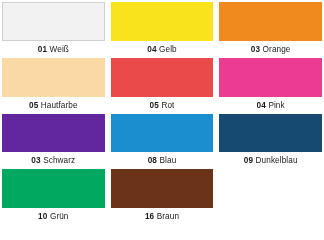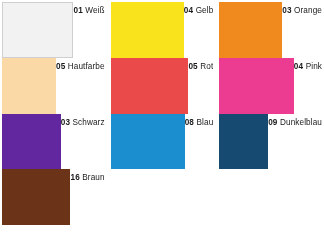--- a/index.html
+++ b/index.html
@@ -21,23 +21,24 @@
     box-sizing: border-box;
     display: grid;
     grid-template-columns: repeat(3, 1fr);
     grid-template-rows: repeat(4, 1fr);
     column-gap: 6px;
     row-gap: 0px;
     padding: 2px 2px 0 2px;
   }
   .swatch-cell {
     display: flex;
-    flex-direction: row;
+    flex-direction: column;
     min-width: 0;
     min-height: 0;
+    align-items: center;
   }
   .swatch-chip {
     flex: 1 1 auto;
     width: 100%;
     box-sizing: border-box;
     min-height: 0;
   }
   .swatch-chip.has-outline {
     border: 1px solid #cfcfcf;
   }
@@ -94,16 +95,20 @@
     </div>
     <div class="swatch-cell">
       <div class="swatch-chip" style="background-color: rgb(27, 142, 208);"></div>
       <div class="swatch-label"><span class="swatch-index">08</span><span class="swatch-name">Blau</span></div>
     </div>
     <div class="swatch-cell">
       <div class="swatch-chip" style="background-color: rgb(22, 74, 113);"></div>
       <div class="swatch-label"><span class="swatch-index">09</span><span class="swatch-name">Dunkelblau</span></div>
     </div>
     <div class="swatch-cell">
+      <div class="swatch-chip" style="background-color: rgb(0, 168, 96);"></div>
+      <div class="swatch-label"><span class="swatch-index">10</span><span class="swatch-name">Grün</span></div>
+    </div>
+    <div class="swatch-cell">
       <div class="swatch-chip" style="background-color: rgb(107, 52, 24);"></div>
       <div class="swatch-label"><span class="swatch-index">16</span><span class="swatch-name">Braun</span></div>
     </div>
   </div>
 
 </body></html>

